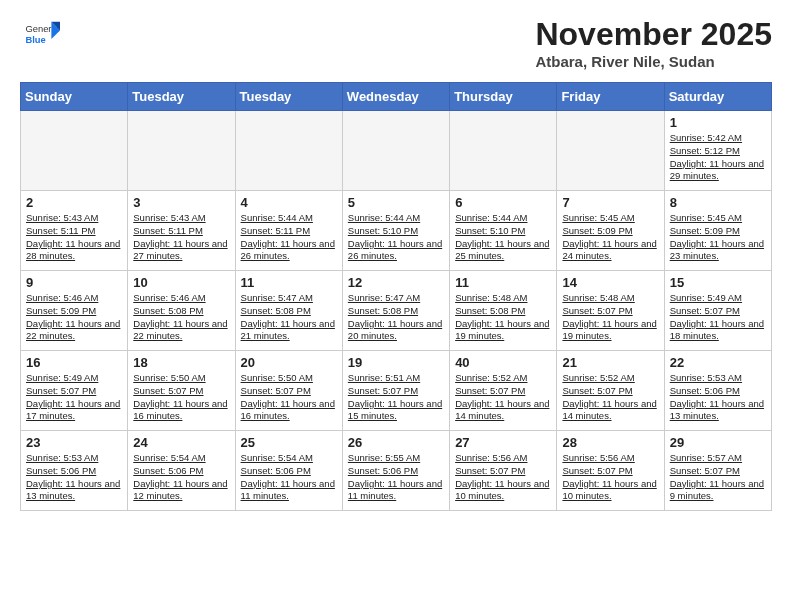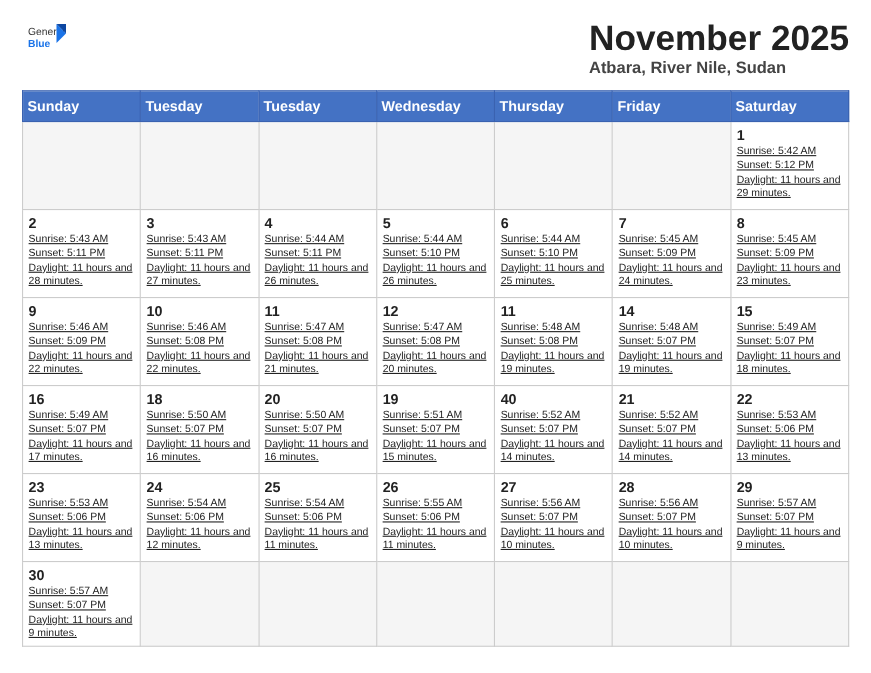--- a/index.html
+++ b/index.html
@@ -332,30 +332,15 @@
 and 10 minutes.</div>
           </td>
           <td>
             <span class="day-num">29</span>
             <div class="cell-text">Sunrise: 5:57 AM
 Sunset: 5:07 PM
 Daylight: 11 hours
 and 9 minutes.</div>
           </td>
         </tr>
-        <tr class="last-row">
-          <td>
-            <span class="day-num">30</span>
-            <div class="cell-text">Sunrise: 5:57 AM
-Sunset: 5:07 PM
-Daylight: 11 hours
-and 9 minutes.</div>
-          </td>
-          <td class="empty"></td>
-          <td class="empty"></td>
-          <td class="empty"></td>
-          <td class="empty"></td>
-          <td class="empty"></td>
-          <td class="empty"></td>
-        </tr>
       </tbody>
   </table>
 </div>
 
 </body></html>

